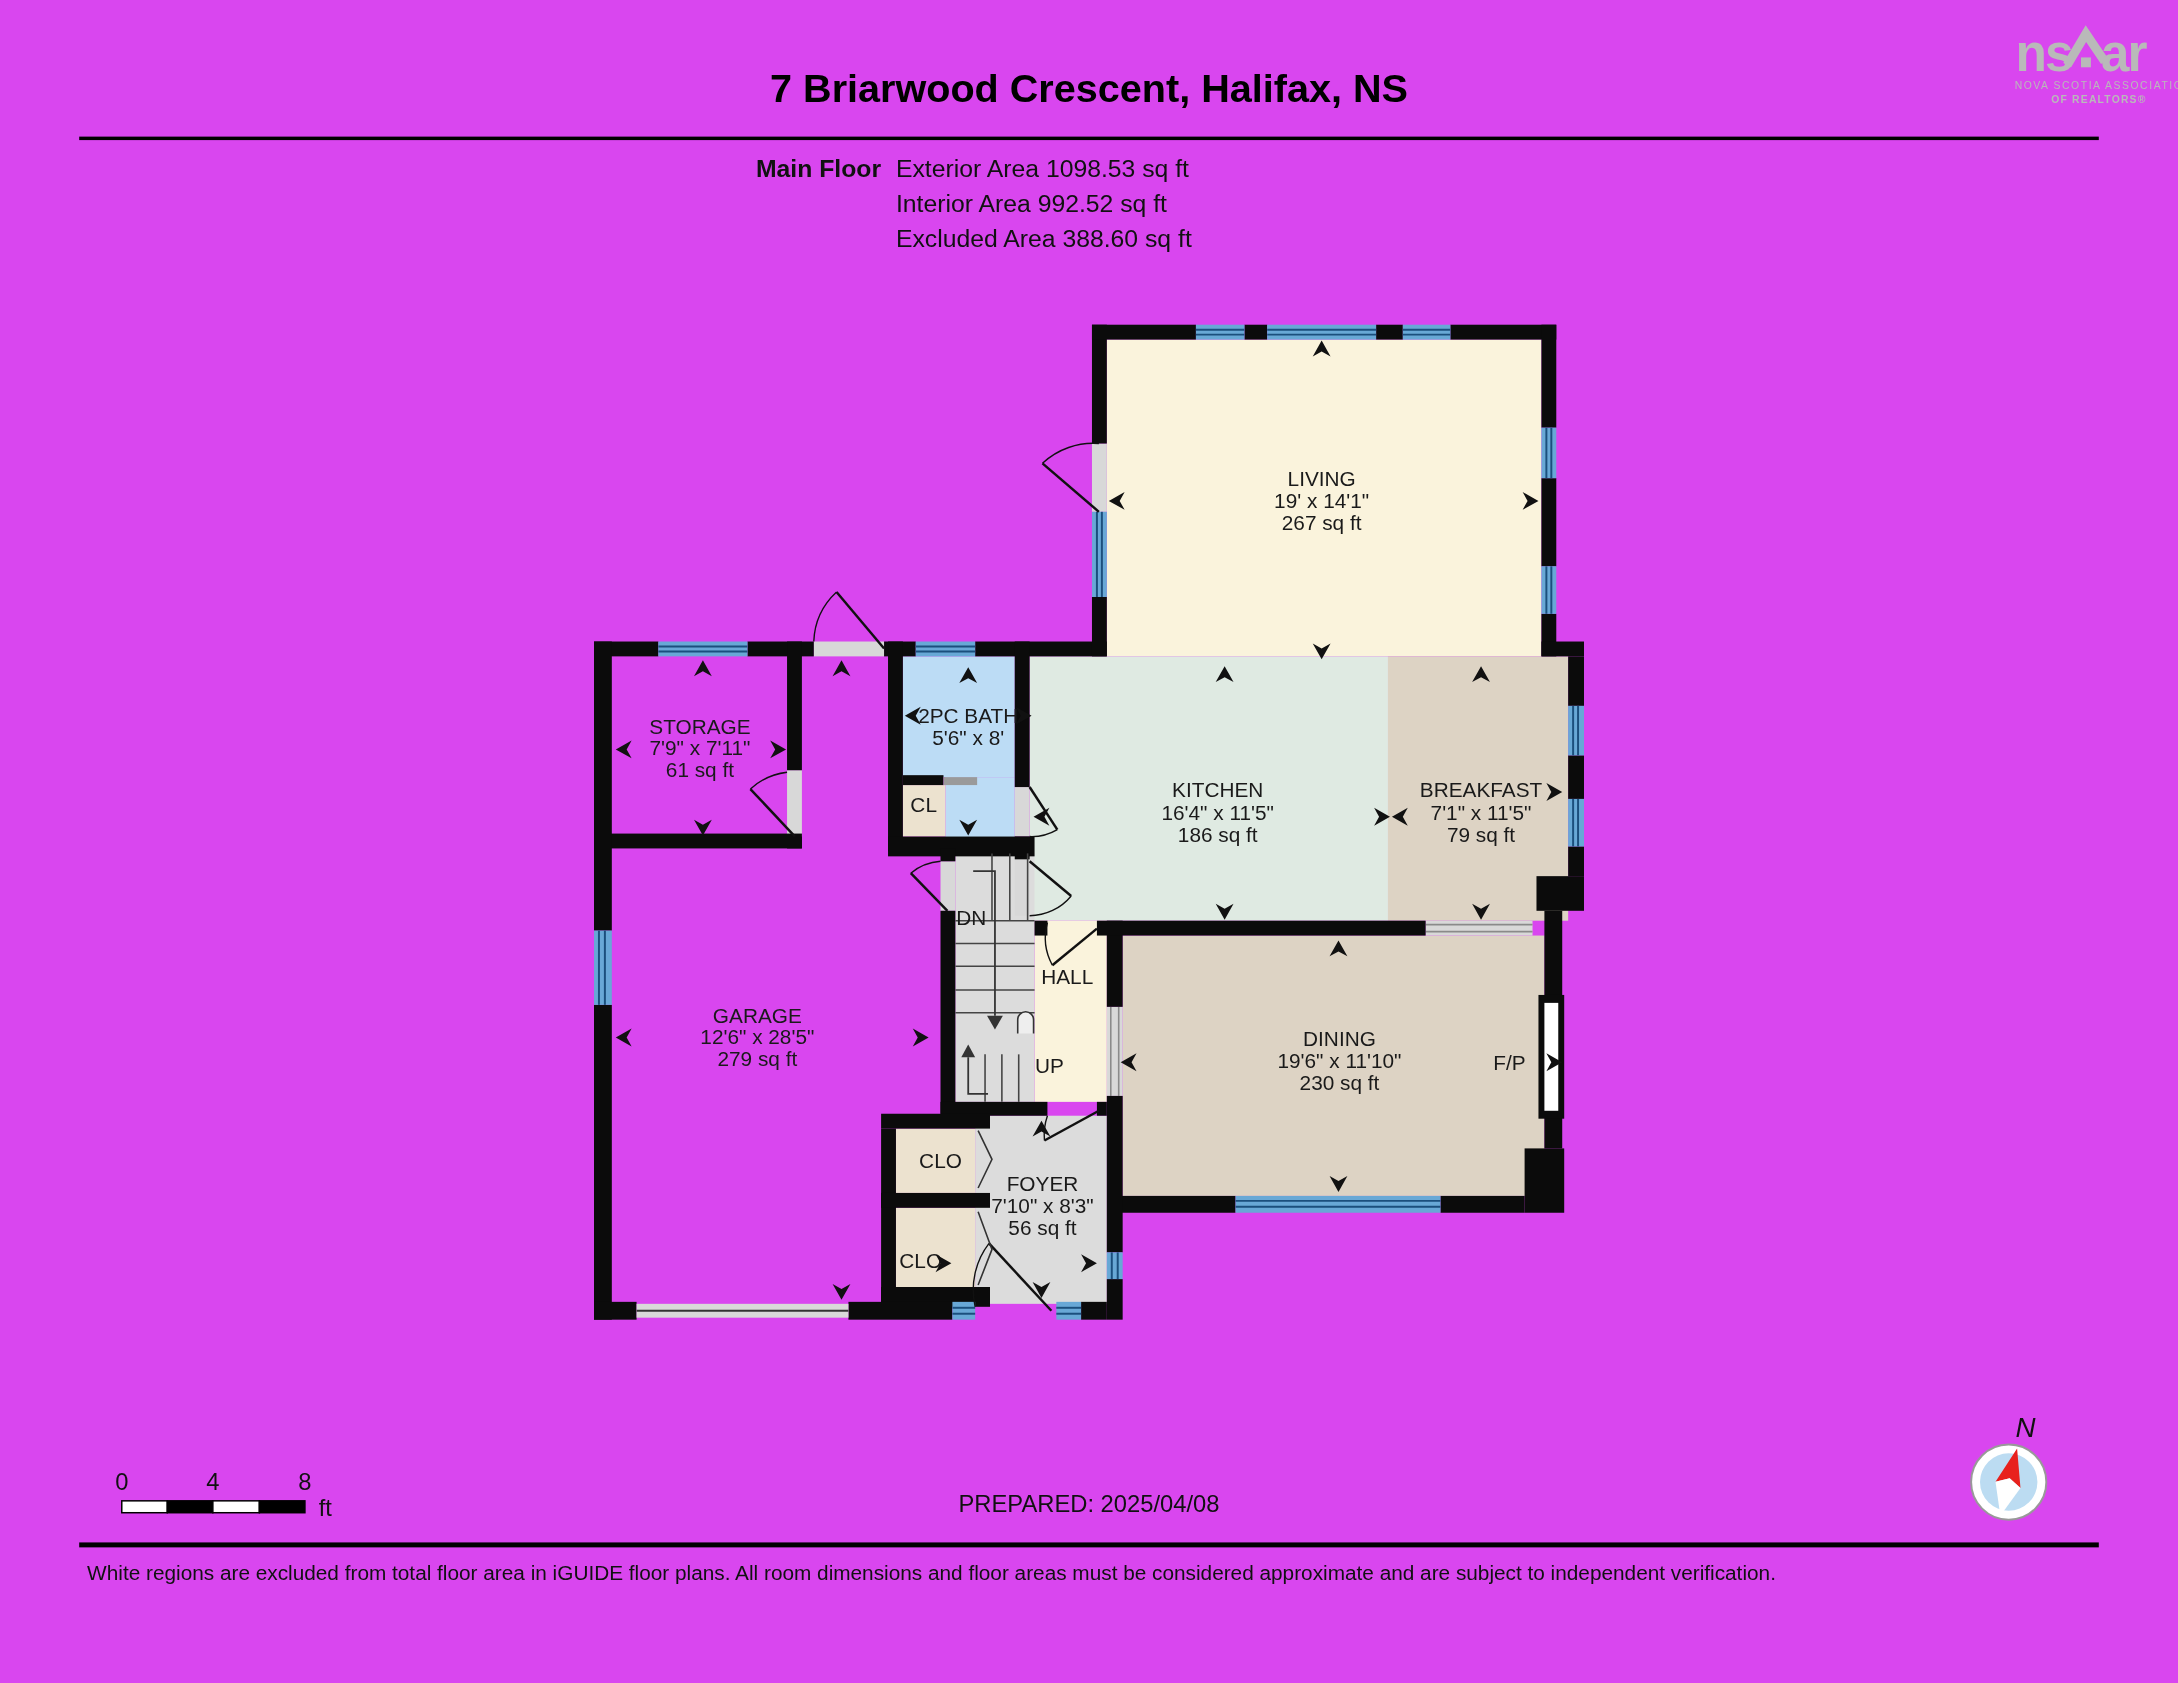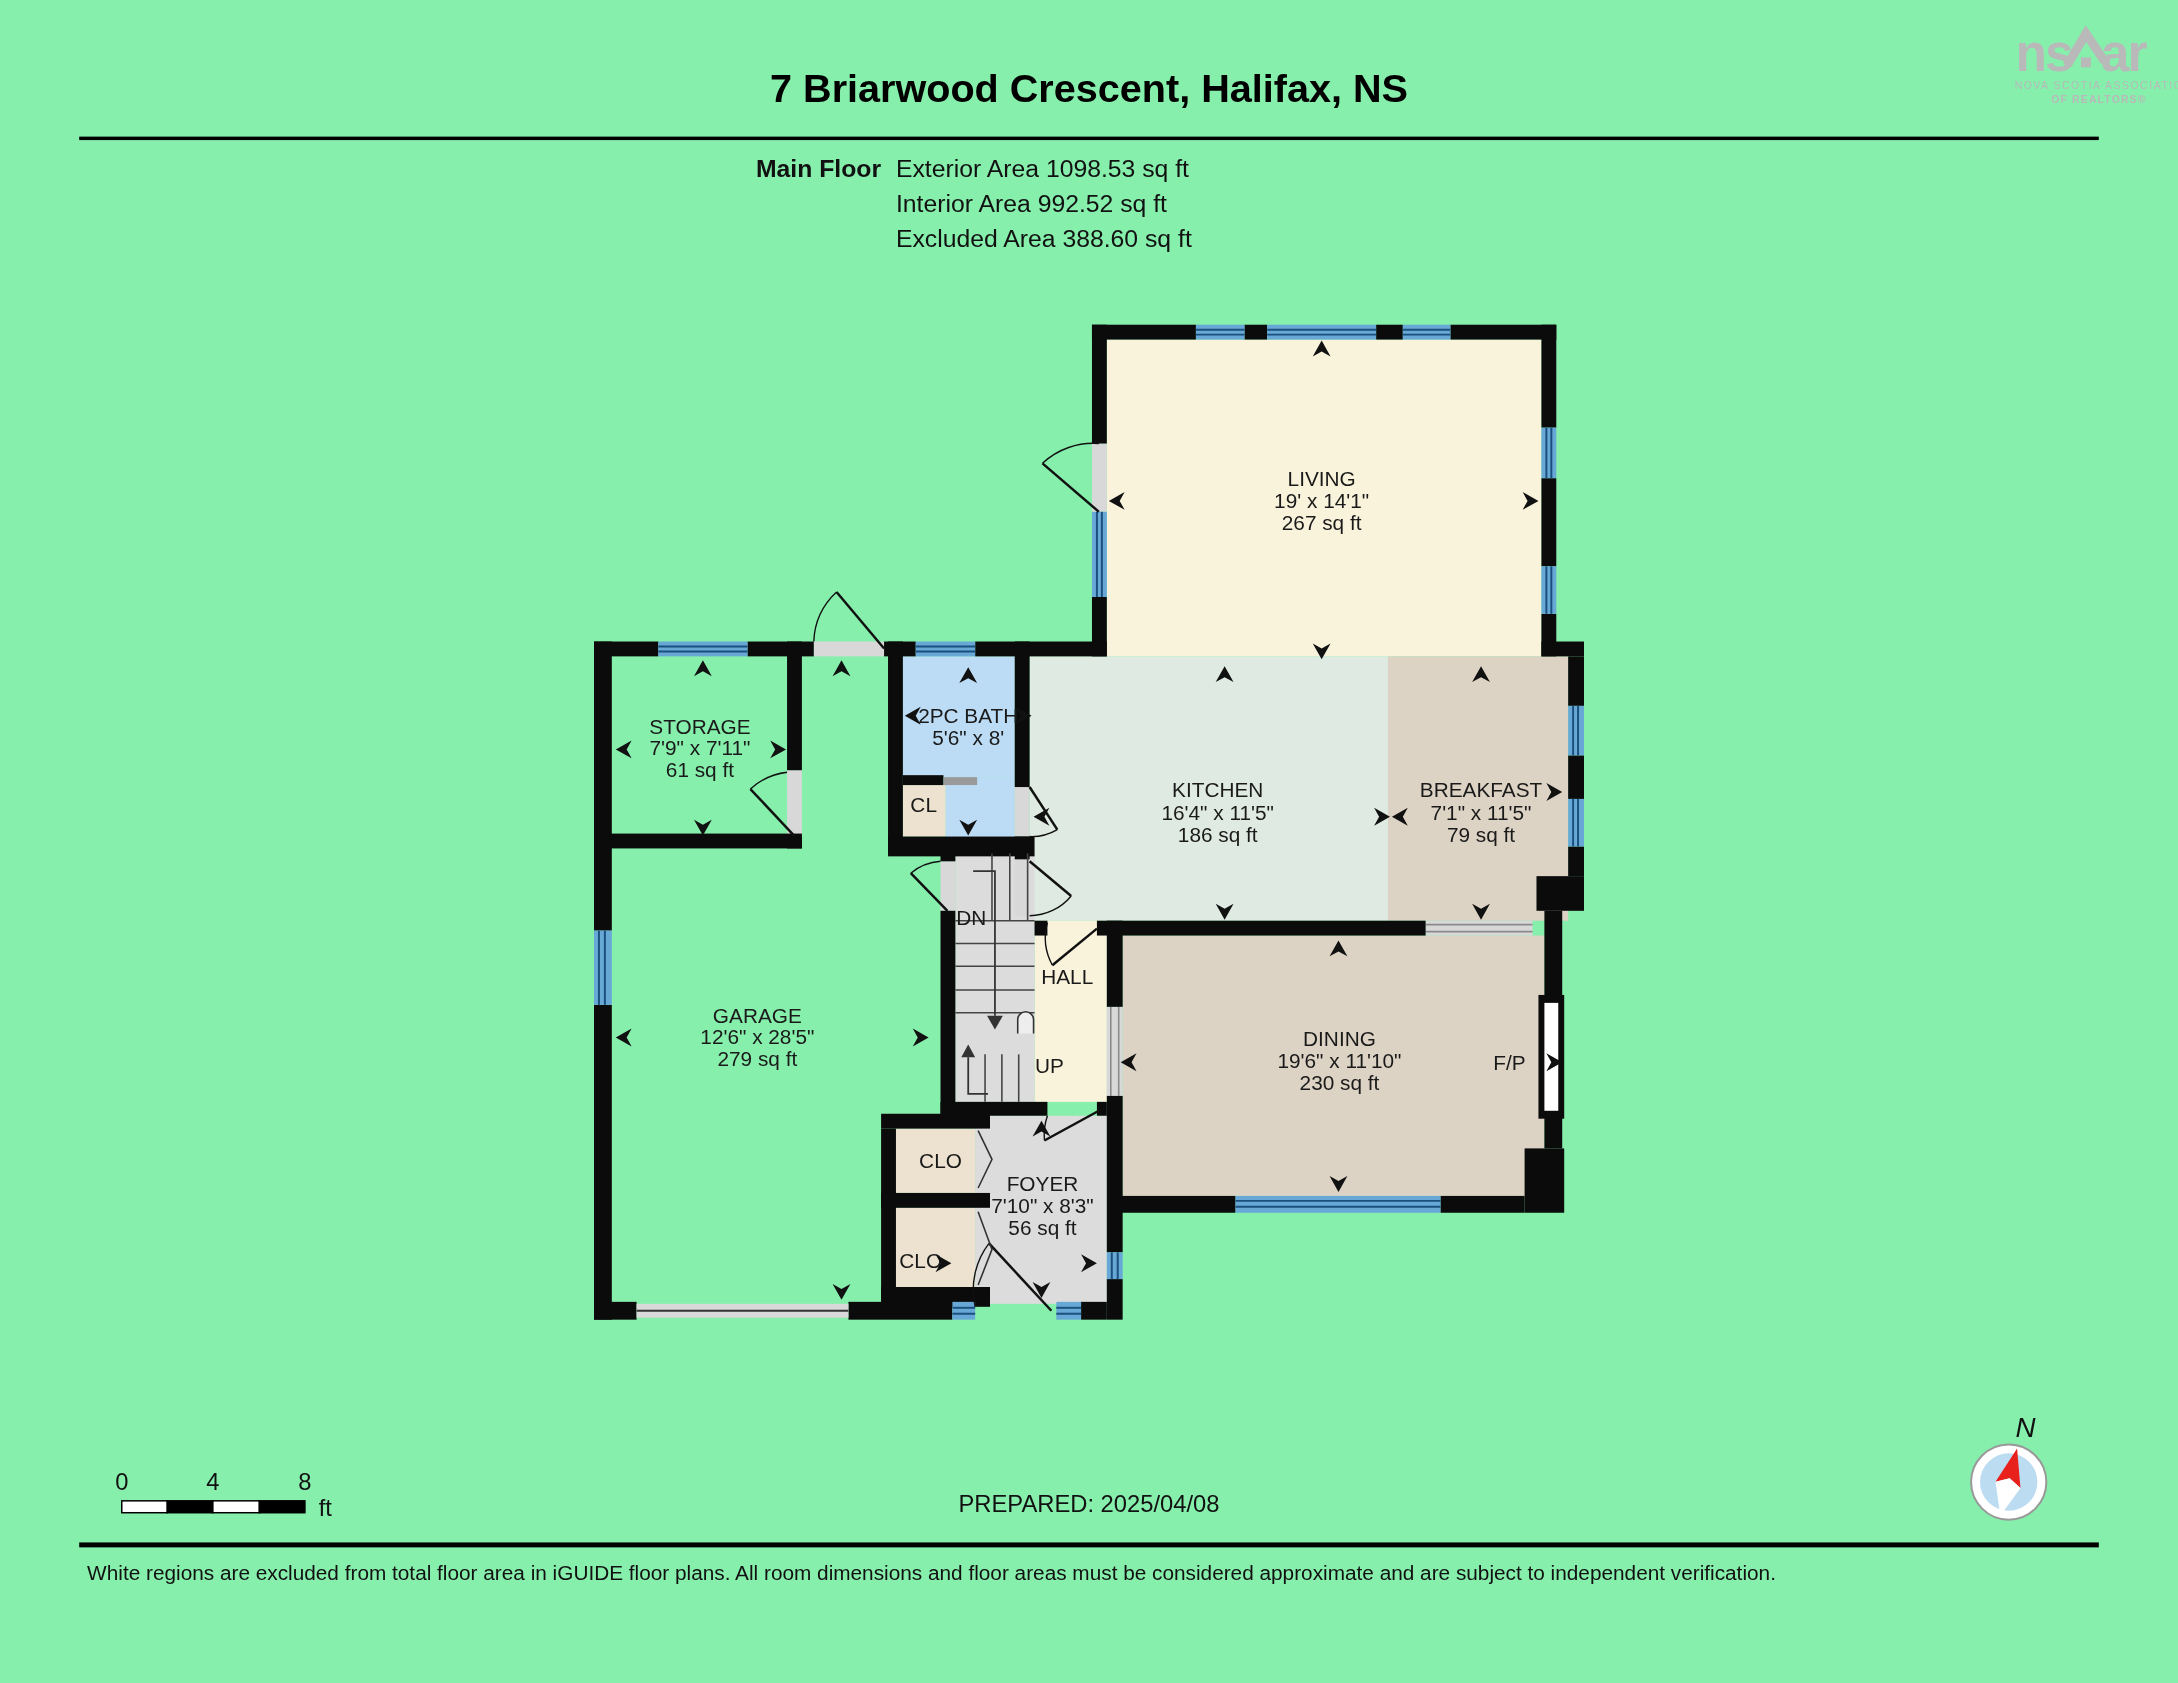--- a/index.html
+++ b/index.html
@@ -1,16 +1,16 @@
 <!DOCTYPE html>
 <html style="--wall: #0b0b0b; --window: #68a8d6; --window_line: #1b4f7d; --living: #faf3dc; --kitchen: #dfeae2; --tan: #ddd3c4; --bath: #bcdcf5; --closet: #ece2cf; --gray_floor: #dcdcdc; --door_gray: #d8d8d8; --logo_gray: #b9b9b9; --compass_blue: #bcdcf2; --compass_red: #e8211d;"><head>
 <meta charset="utf-8">
 <style>
   html,body{margin:0;padding:0;background:#fff;}
-  .page{position:relative;width:2178px;height:1683px;background:#86efac;overflow:hidden;
+  .page{position:relative;width:2178px;height:1683px;background:#d946ef;overflow:hidden;
         font-family:"Liberation Sans", sans-serif;}
   svg{position:absolute;left:0;top:0;}
   svg text{font-family:"Liberation Sans", sans-serif;fill:#111;}
   .wall{fill:var(--wall);}
   .win{fill:var(--window);}
   .winline{stroke:var(--window_line);stroke-width:2;}
   .doorgap{fill:var(--door_gray);}
   .leaf{stroke:#111;stroke-width:2.5;fill:none;}
   .arc{stroke:#111;stroke-width:1.4;fill:none;}
   .tread{stroke:#444;stroke-width:1.6;}

